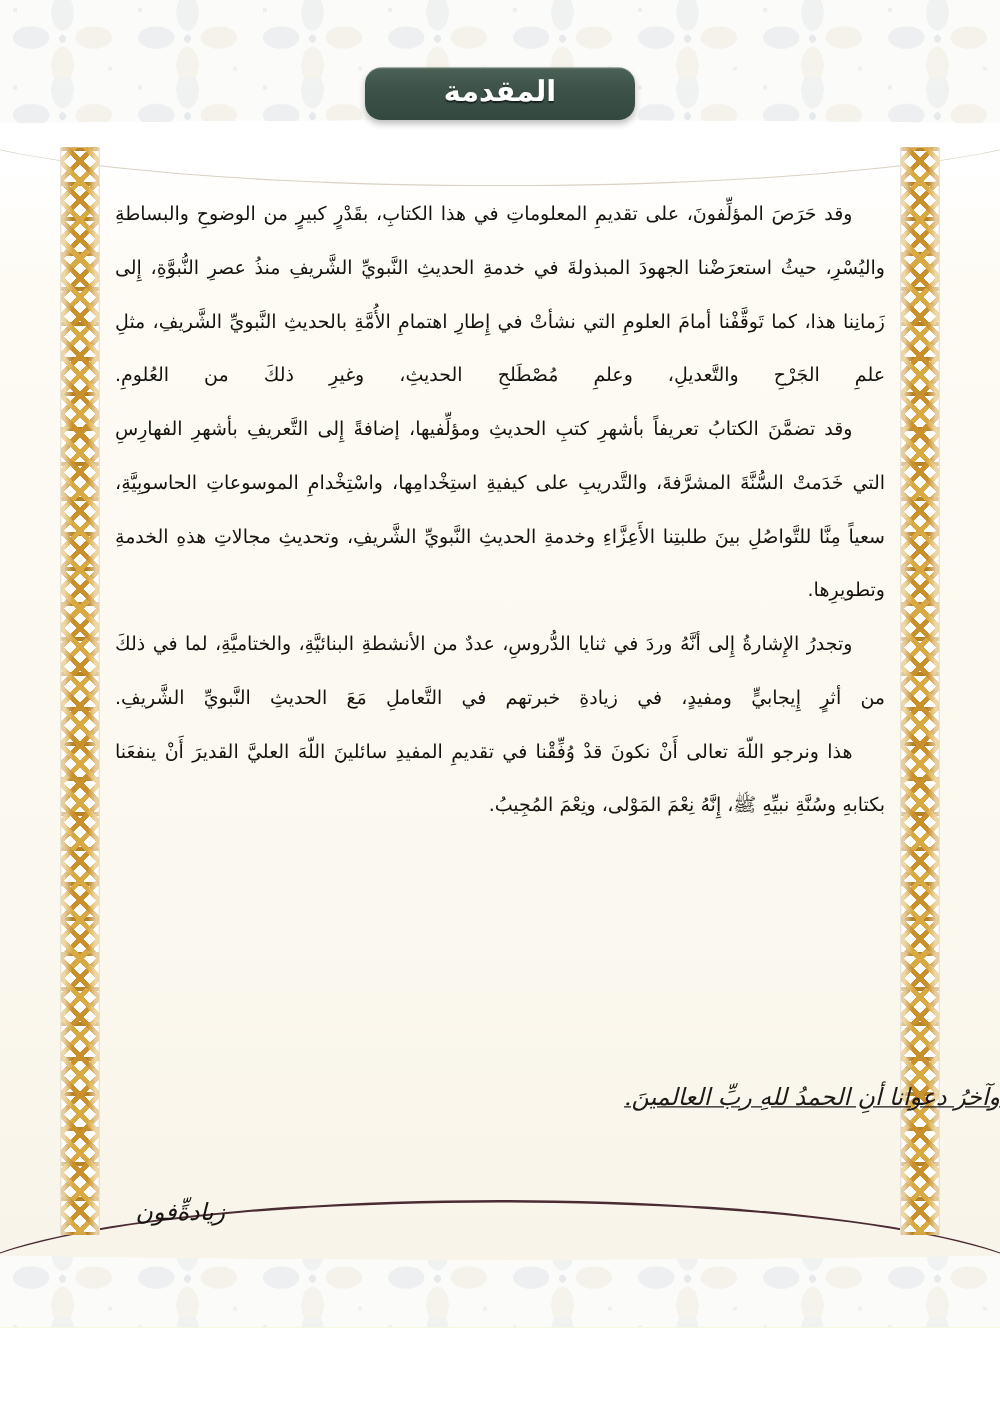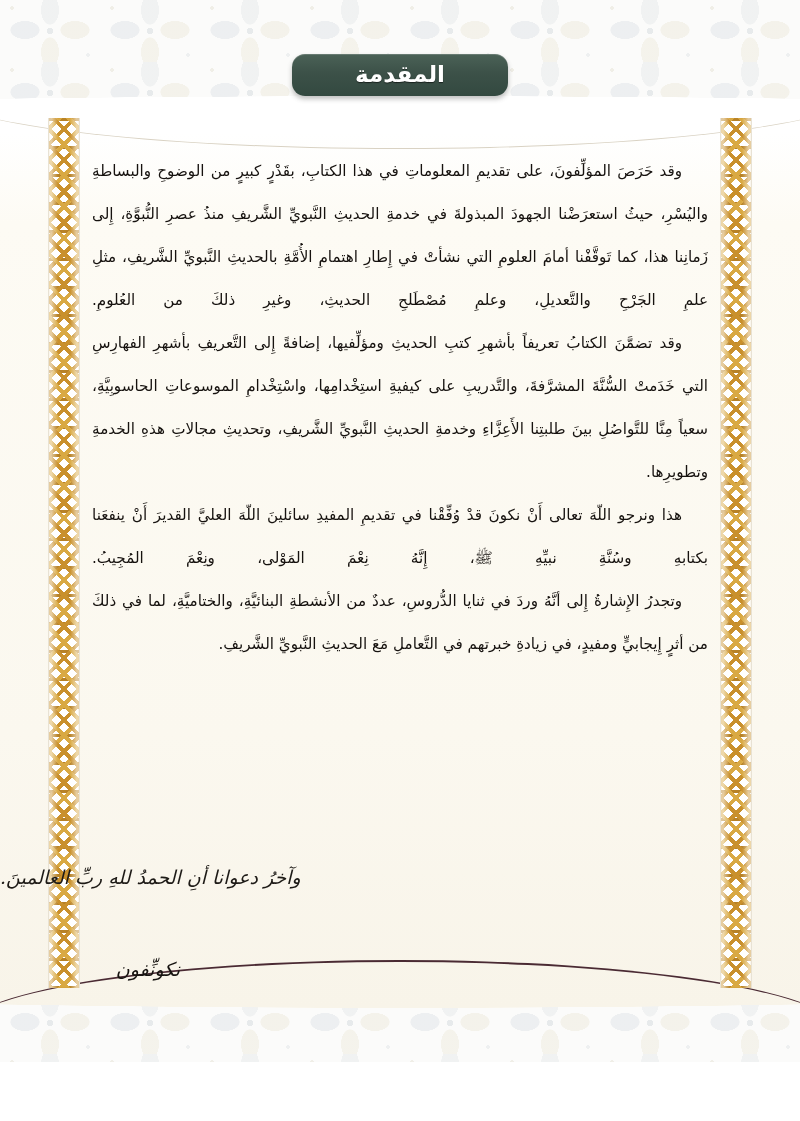--- a/index.html
+++ b/index.html
@@ -171,27 +171,28 @@
     text-align-last: justify;
   }
   .para:last-of-type { text-align-last: right; }
 
   
   .closing-line {
     position: absolute;
     top: 866px;
     left: 0;
     right: 0;
-    text-align: left;
+    text-align: right;
     direction: rtl;
     color: #1d1a16;
     font-family: "DejaVu Serif", serif;
     font-size: 19px;
     font-style: italic;
     letter-spacing: -0.5px;
+    text-decoration: underline;
   }
 
   
   .signature {
     position: absolute;
     top: 958px;
     right: 620px;
     left: 96px;
     text-align: right;
     direction: rtl;
@@ -236,22 +237,22 @@
   <div class="knot-band knot-left"></div>
   <div class="knot-band knot-right"></div>
 
   <div class="title-badge">
     <span class="title-badge-text">المقدمة</span>
   </div>
 
   <div class="content">
     <p class="para">وقد حَرَصَ المؤلِّفونَ، على تقديمِ المعلوماتِ في هذا الكتابِ، بقَدْرٍ كبيرٍ من الوضوحِ والبساطةِ واليُسْرِ، حيثُ استعرَضْنا الجهودَ المبذولةَ في خدمةِ الحديثِ النَّبويِّ الشَّريفِ منذُ عصرِ النُّبوَّةِ، إِلى زَمانِنا هذا، كما تَوقَّفْنا أمامَ العلومِ التي نشأتْ في إِطارِ اهتمامِ الأُمَّةِ بالحديثِ النَّبويِّ الشَّريفِ، مثلِ علمِ الجَرْحِ والتَّعديلِ، وعلمِ مُصْطَلحِ الحديثِ، وغيرِ ذلكَ من العُلومِ.</p>
     <p class="para">وقد تضمَّنَ الكتابُ تعريفاً بأشهرِ كتبِ الحديثِ ومؤلِّفيها، إضافةً إِلى التَّعريفِ بأشهرِ الفهارِسِ التي خَدَمتْ السُّنَّةَ المشرَّفةَ، والتَّدريبِ على كيفيةِ استِخْدامِها، واسْتِخْدامِ الموسوعاتِ الحاسوبِيَّةِ، سعياً مِنَّا للتَّواصُلِ بينَ طلبتِنا الأَعِزَّاءِ وخدمةِ الحديثِ النَّبويِّ الشَّريفِ، وتحديثِ مجالاتِ هذهِ الخدمةِ وتطويرِها.</p>
+    <p class="para">وتجدرُ الإِشارةُ إِلى أنَّهُ وردَ في ثنايا الدُّروسِ، عددٌ من الأنشطةِ البنائيَّةِ، والختاميَّةِ، لما في ذلكَ من أثرٍ إِيجابيٍّ ومفيدٍ، في زيادةِ خبرتهم في التَّعاملِ مَعَ الحديثِ النَّبويِّ الشَّريفِ.</p>
     <p class="para">هذا ونرجو اللّهَ تعالى أَنْ نكونَ قدْ وُفِّقْنا في تقديمِ المفيدِ سائلينَ اللّهَ العليَّ القديرَ أَنْ ينفعَنا بكتابهِ وسُنَّةِ نبيِّهِ ﷺ، إِنَّهُ نِعْمَ المَوْلى، ونِعْمَ المُجِيبُ.</p>
-    <p class="para">وتجدرُ الإِشارةُ إِلى أنَّهُ وردَ في ثنايا الدُّروسِ، عددٌ من الأنشطةِ البنائيَّةِ، والختاميَّةِ، لما في ذلكَ من أثرٍ إِيجابيٍّ ومفيدٍ، في زيادةِ خبرتهم في التَّعاملِ مَعَ الحديثِ النَّبويِّ الشَّريفِ.</p>
   </div>
 
   <div class="closing-line">وآخرُ دعوانا أنِ الحمدُ للهِ ربِّ العالمينَ.</div>
 
-  <div class="signature">نكونِّفون</div>
+  <div class="signature">زيادةِّفون</div>
 
 
 </div>
 
 </body></html>

